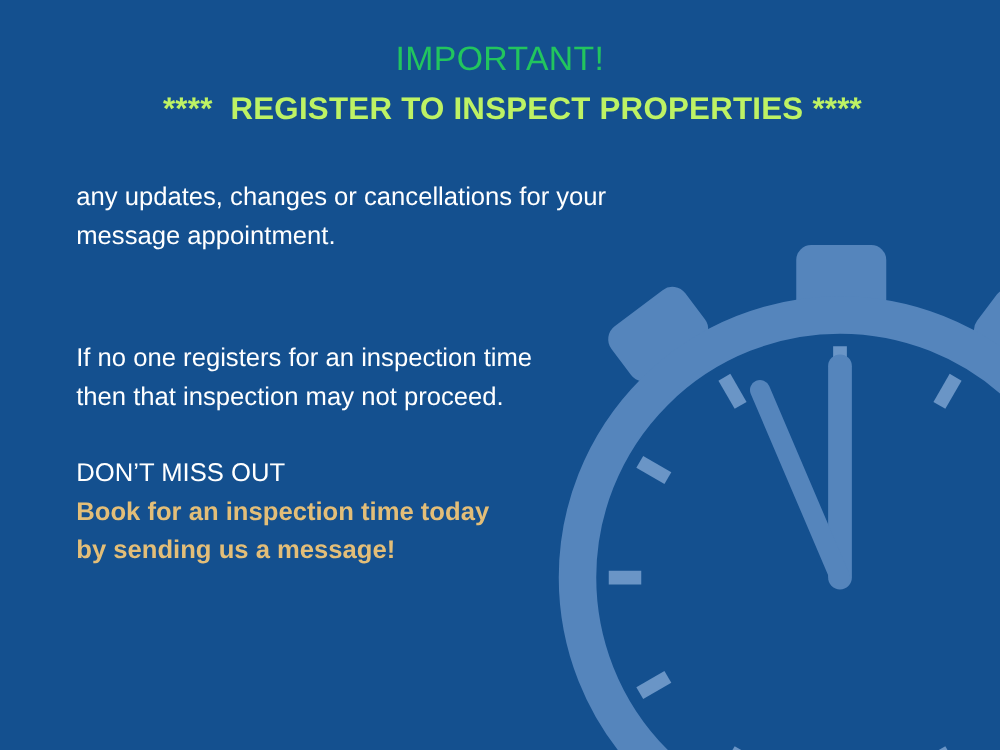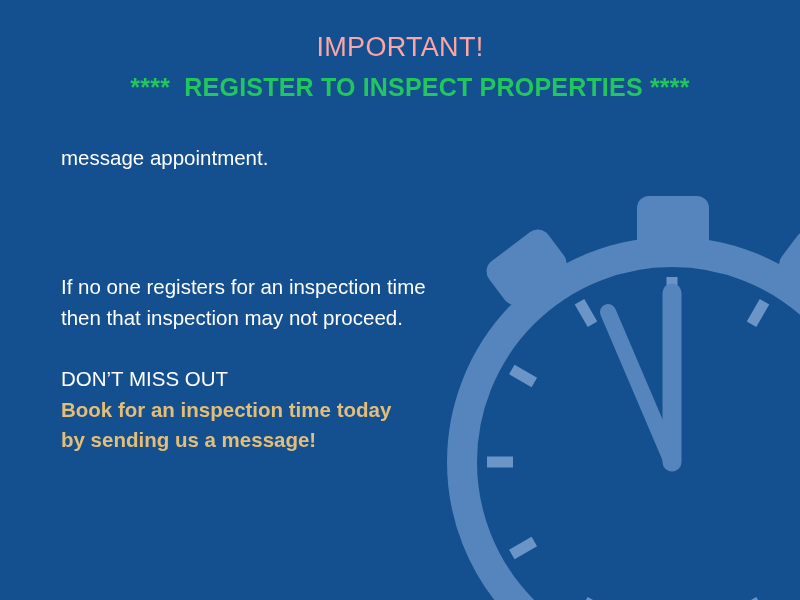--- a/index.html
+++ b/index.html
@@ -45,30 +45,30 @@
     position: absolute;
     left: 0;
     top: 30px;
     width: 800px;
     text-align: center;
   }
 
   .headline-1 {
     font-size: 27px;
     font-weight: normal;
-    color: #fca5a5;
+    color: #22c55e;
     line-height: 34px;
     letter-spacing: 0.3px;
     margin: 0;
   }
 
   .headline-2 {
     font-size: 25px;
     font-weight: bold;
-    color: #22c55e;
+    color: #bef264;
     line-height: 34px;
     letter-spacing: 0.2px;
     margin: 6px 0 0 0;
     white-space: pre;
     padding-left: 20px;
   }
 
   .body-block {
     position: absolute;
     left: 61px;
@@ -159,20 +159,21 @@
   </svg>
 
   <div id="content">
 
     <div class="headline-block">
       <div class="headline-1">IMPORTANT!</div>
       <div class="headline-2">****  REGISTER TO INSPECT PROPERTIES ****</div>
     </div>
 
     <div class="body-block" id="para-intro">
+      <div class="body-line">any updates, changes or cancellations for your</div>
       <div class="body-line">message appointment.</div>
     </div>
 
     <div class="body-block" id="para-warning">
       <div class="body-line">If no one registers for an inspection time</div>
       <div class="body-line">then that inspection may not proceed.</div>
     </div>
 
     <div class="body-block" id="para-cta">
       <div class="body-line">DON’T MISS OUT</div>

